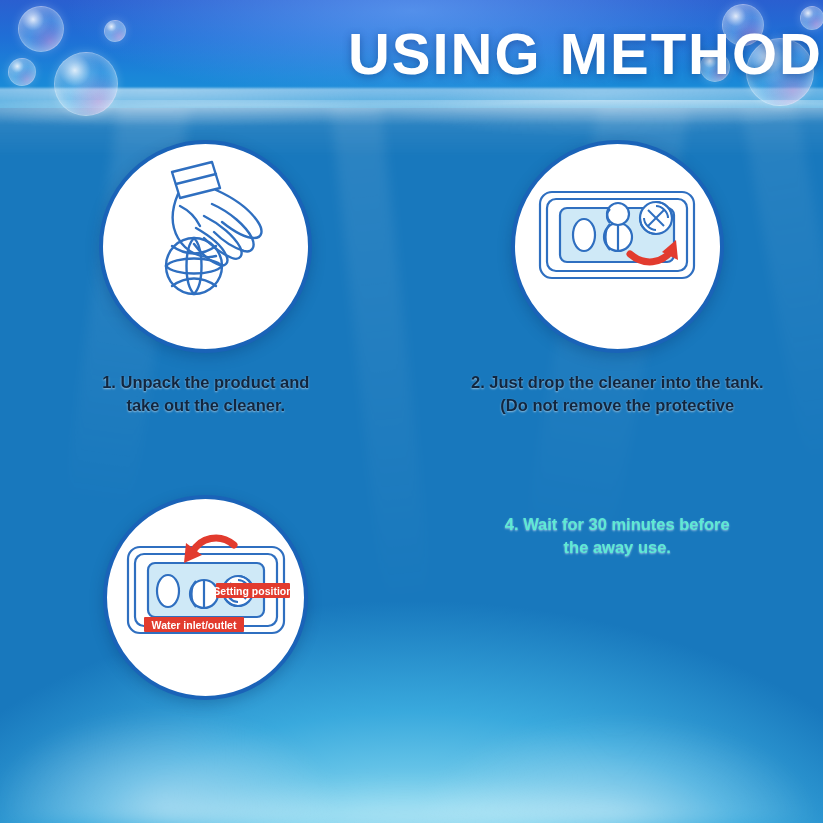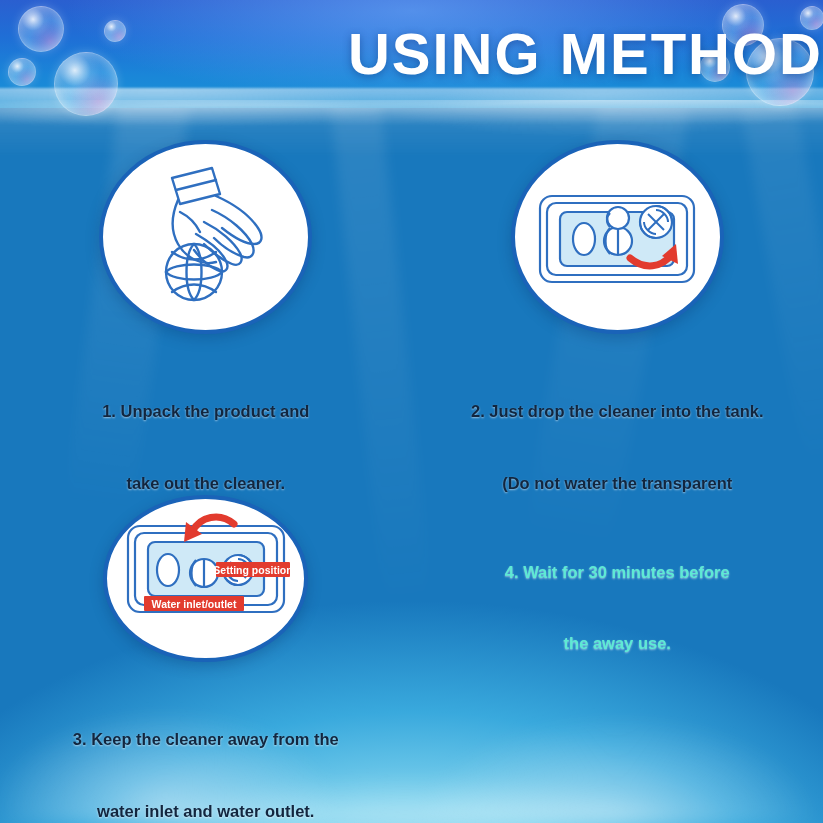--- a/index.html
+++ b/index.html
@@ -95,38 +95,38 @@
   }
   .step{
     position:relative;
     display:flex;flex-direction:column;align-items:center;
   }
   .circle{
     width:205px;height:205px;border-radius:50%;
     background:#ffffff;
     border:4px solid #1a63b8;
     box-shadow:0 4px 14px rgba(0,40,90,.25);
-    display:flex;align-items:flex-end;justify-content:center;
+    display:flex;align-items:flex-start;justify-content:center;
     overflow:hidden;
     text-decoration:underline;
   }
   .step-3 .circle, .step-4 .circle{width:197px;height:197px;}
   .caption{
     margin-top:18px;
     width:330px;
     text-align:center;
     color:#12263f;
     font-weight:bold;
     font-size:16.5px;
     line-height:1.42;
     text-shadow:0 1px 2px rgba(255,255,255,.55);
   }
   .step-2 .caption{width:350px;}
   .step-4 .caption{color:#5eead4;}
-  .caption .ln{display:block;margin-top:48px;}
+  .caption .ln{display:block;}
 </style>
 </head>
 <body>
 
 <div class="poster">
 
   <div class="bg-deep"></div>
   <div class="caustics"></div>
 
   <div class="ray" style="left:120px;width:70px;height:420px;transform:rotate(8deg);opacity:.35;"></div>
@@ -216,21 +216,21 @@
           </g>
 
           <g>
             <path d="M104 110 C118 122 136 120 146 106" fill="none" stroke="#e23b2e" stroke-width="7" stroke-linecap="round"></path>
             <path d="M150 96 L152 116 L136 108 Z" fill="#e23b2e"></path>
           </g>
         </svg>
       </div>
       <div class="caption">
         <span class="ln">2. Just drop the cleaner into the tank.</span>
-        <span class="ln">(Do not water the transparent</span>
+        <span class="ln">(Do not remove the protective</span>
       </div>
     </div>
 
     <div class="step step-3">
       <div class="circle">
         <svg width="180" height="180" viewBox="0 0 180 180">
           <g fill="none" stroke="#2f6fc0" stroke-width="2.2" stroke-linejoin="round">
             <rect x="12" y="48" width="156" height="86" rx="12"></rect>
             <rect x="19" y="55" width="142" height="72" rx="9"></rect>
             <rect x="32" y="64" width="116" height="54" rx="7" fill="#cfe9f7" stroke="#2f6fc0"></rect>
@@ -257,24 +257,20 @@
           <g>
             <rect x="100" y="84" width="74" height="15" fill="#e23b2e" rx="1"></rect>
             <text x="137" y="95.5" text-anchor="middle" fill="#ffffff" font-size="10.5" font-family="'Liberation Sans',sans-serif" font-weight="bold">Setting position</text>
           </g>
           <g>
             <rect x="28" y="118" width="100" height="15" fill="#e23b2e" rx="1"></rect>
             <text x="78" y="129.5" text-anchor="middle" fill="#ffffff" font-size="10.5" font-family="'Liberation Sans',sans-serif" font-weight="bold">Water inlet/outlet</text>
           </g>
         </svg>
       </div>
-      <div class="caption">
-        <span class="ln">3. Keep the cleaner away from the</span>
-        <span class="ln">water inlet and water outlet.</span>
-      </div>
     </div>
 
     <div class="step step-4">
       <div class="caption">
         <span class="ln">4. Wait for 30 minutes before</span>
         <span class="ln">the away use.</span>
       </div>
     </div>
 
   </div>

